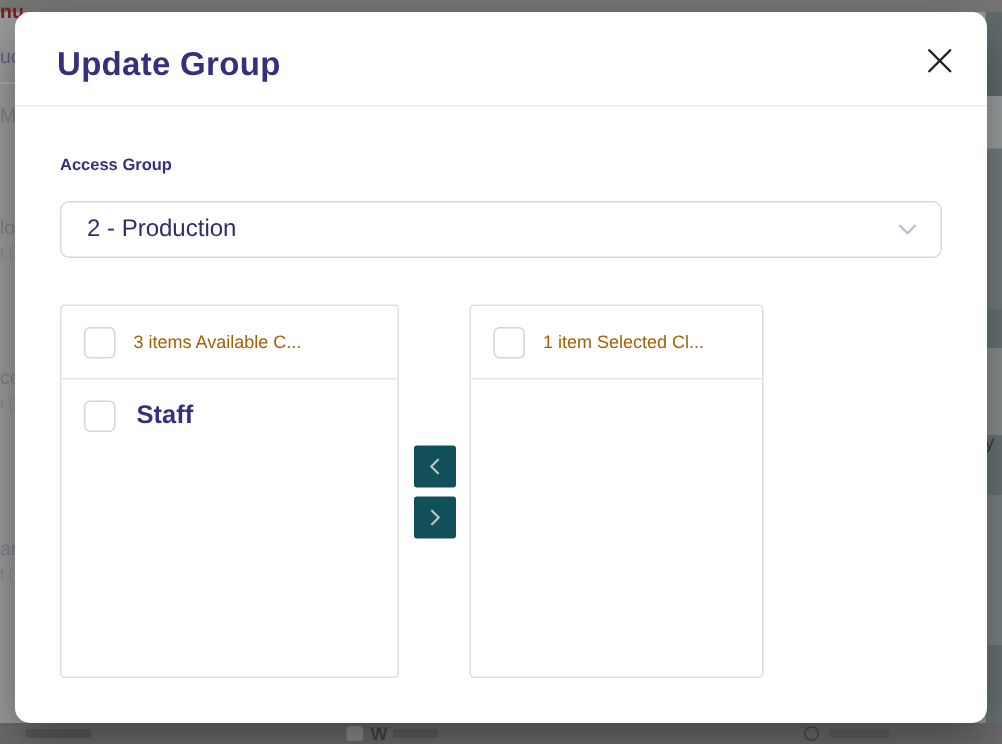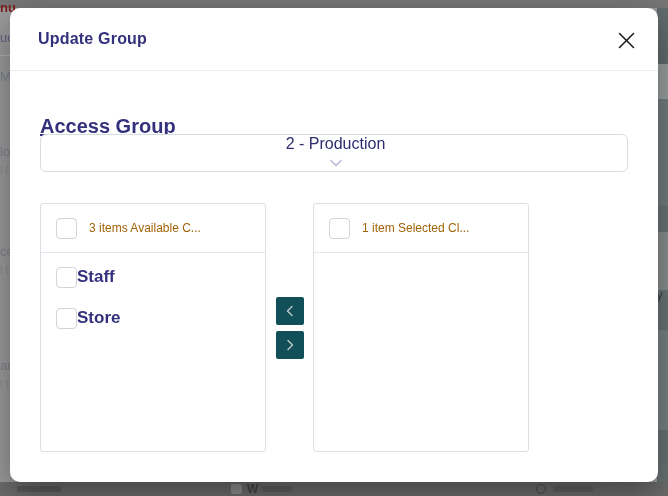--- a/index.html
+++ b/index.html
@@ -35,56 +35,56 @@
   .g4{left:536px;top:484px;width:10px;height:10px;border:1.5px solid #4c4c4c;border-radius:50%;background:transparent;}
   .g5{left:553px;top:486px;width:40px;height:6px;background:#606060;}
   
   .modal{
     position:absolute;left:10px;top:8px;width:648px;height:474px;
     background:#fff;border-radius:10px;
     box-shadow:0 12px 34px rgba(0,0,0,.38);
   }
   .modal-title{
     position:absolute;left:28px;top:22px;
-    font-size:16px;font-weight:700;color:var(--accent);letter-spacing:.2px;
+    font-size:22px;font-weight:700;color:var(--accent);letter-spacing:.2px;
   }
   .close-btn{
     position:absolute;left:600px;top:16px;width:32px;height:32px;
     display:flex;align-items:center;justify-content:center;
     background:none;border:none;cursor:pointer;
   }
   .header-divider{position:absolute;left:0;top:62px;width:648px;height:1px;background:#e9edf3;}
   .access-label{
-    position:absolute;left:30px;top:107px;
-    font-size:20px;font-weight:700;color:var(--accent);text-decoration:underline;
+    position:absolute;left:30px;top:96px;
+    font-size:11px;font-weight:700;color:var(--accent);
   }
   .select{
     position:absolute;left:30px;top:126px;width:588px;height:38px;
     border:1px solid #d8dbe2;border-radius:6px;background:#fff;
     display:flex;align-items:center;justify-content:space-between;
-    padding:0 14px 0 17px;cursor:pointer;flex-direction:column;
+    padding:0 14px 0 17px;cursor:pointer;
   }
   .select-value{font-size:16px;color:#2f2d70;}
   
   .listbox{
     position:absolute;top:195px;height:249px;
     border:1px solid #dcdfe5;border-radius:3px;background:#fff;
   }
   .listbox.left{left:30px;width:226px;}
-  .listbox.right{left:303px;width:216px;}
+  .listbox.right{left:303px;width:196px;}
   .list-header{
     height:49px;border-bottom:1px solid #e4e7ec;
     display:flex;align-items:center;gap:12px;padding:0 12px 0 15px;
   }
   .list-header-label{
     font-size:12px;font-weight:400;color:#a16207;
     white-space:nowrap;overflow:hidden;
   }
   .list-items{padding:13px 12px 0 15px;}
-  .item{display:flex;align-items:center;margin-bottom:19px;height:22px;}
+  .item{display:flex;align-items:center;gap:14px;margin-bottom:19px;height:22px;}
   .checkbox{
     width:21px;height:21px;flex:0 0 21px;
     border:1.5px solid #d3d3d9;border-radius:4px;background:#fff;cursor:pointer;
   }
   .item-label{font-size:17px;font-weight:700;color:var(--accent);cursor:pointer;}
   
   .move-btn{
     position:absolute;left:266px;width:28px;height:28px;
     background:var(--teal);border:none;border-radius:2px;cursor:pointer;
     display:flex;align-items:center;justify-content:center;
@@ -154,24 +154,20 @@
   <div class="listbox left">
     <div class="list-header">
       <span class="checkbox"></span>
       <span class="list-header-label">3 items Available C...</span>
     </div>
     <div class="list-items">
         <div class="item">
           <span class="checkbox"></span>
           <span class="item-label">Staff</span>
         </div>
-        <div class="item">
-          <span class="checkbox"></span>
-          <span class="item-label">Store</span>
-        </div>
       </div>
   </div>
 
   <button class="move-btn move-left">
     <span style="display:flex;">
       <svg width="14" height="14" viewBox="0 0 14 14">
         <polyline points="9,2.5 4.5,7 9,11.5" fill="none" stroke="#b7c5c9" stroke-width="1.5" stroke-linecap="round" stroke-linejoin="round"></polyline>
       </svg>
     </span>
   </button>

